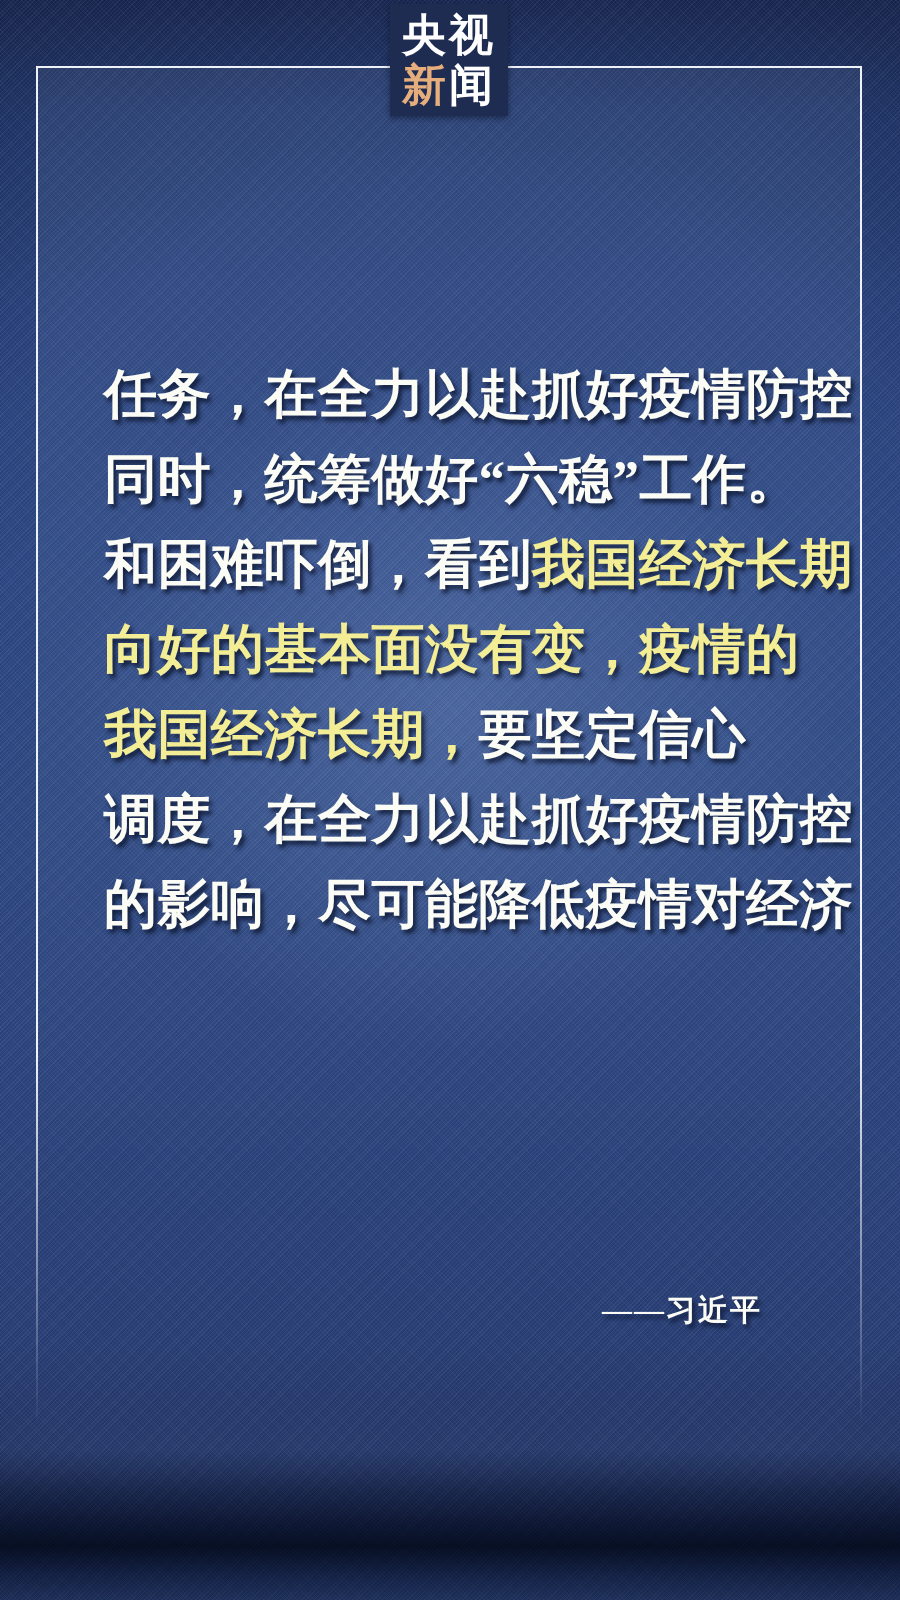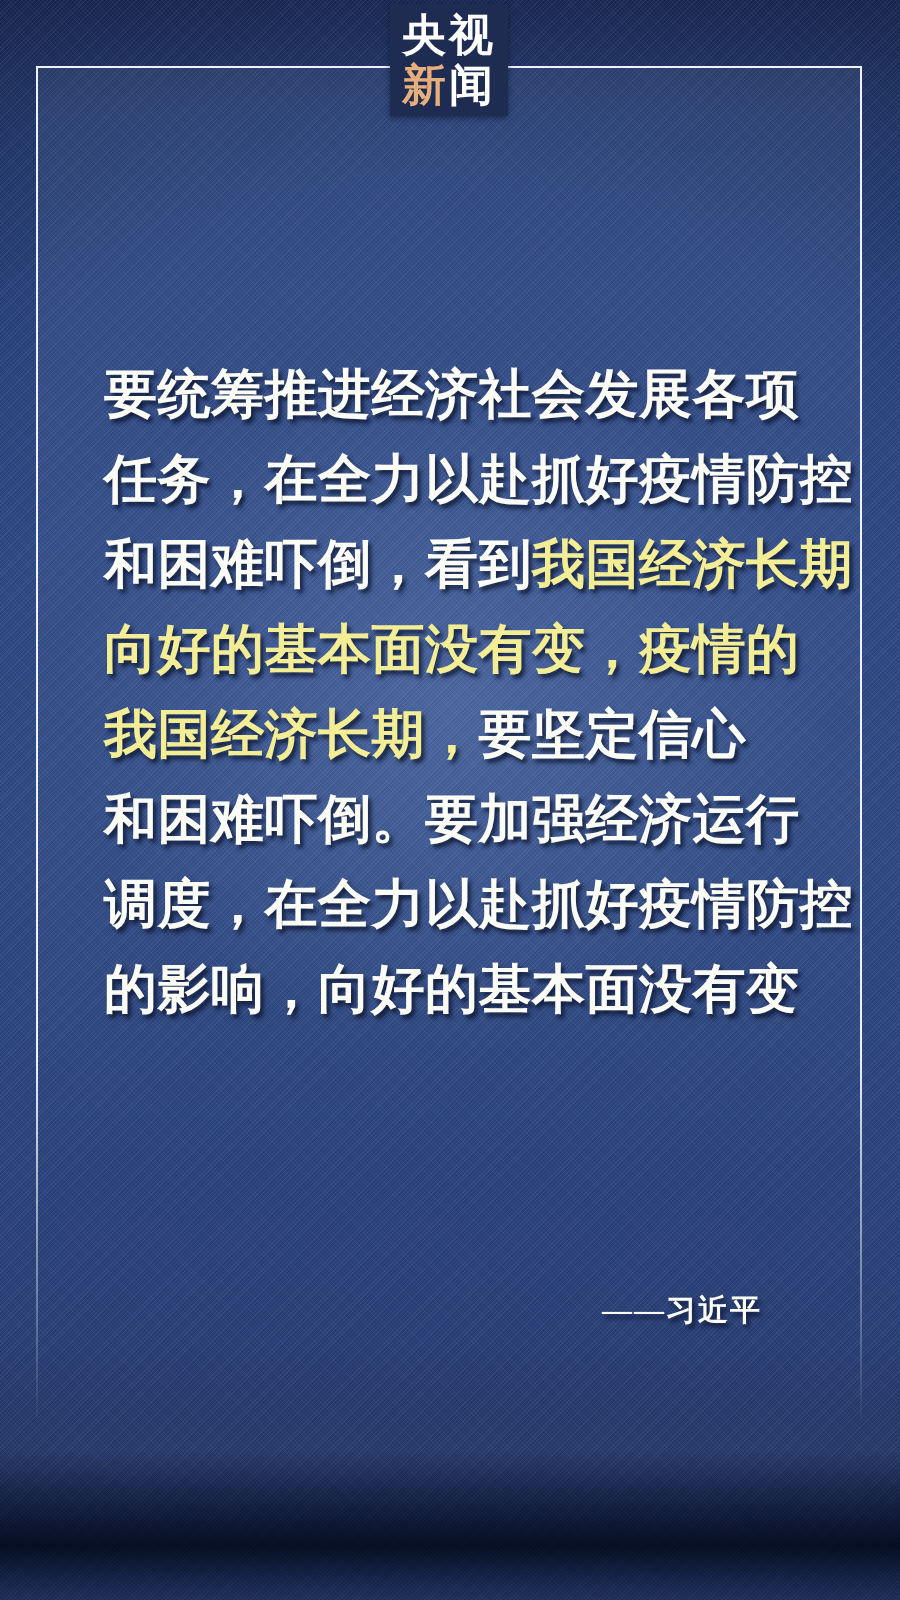--- a/index.html
+++ b/index.html
@@ -84,26 +84,25 @@
   <div class="bg"></div>
   <div class="texture"></div>
   <div class="frame"></div>
 
   <div class="badge">
     <div class="row">央视</div>
     <div class="row"><span class="accent">新</span><span>闻</span></div>
   </div>
 
   <div class="quote">
-      <div class="q-line"><span class="seg-white">要统筹推进经济社会发展各项</span></div>
       <div class="q-line"><span class="seg-white">任务，在全力以赴抓好疫情防控</span></div>
+      <div class="q-line"><span class="seg-white">同时，统筹做好“六稳”工作。</span></div>
       <div class="q-line"><span class="seg-white">和困难吓倒，看到</span><span class="seg-yellow">我国经济长期</span></div>
       <div class="q-line"><span class="seg-yellow">向好的基本面没有变，疫情的</span></div>
       <div class="q-line"><span class="seg-yellow">我国经济长期，</span><span class="seg-white">要坚定信心</span></div>
-      <div class="q-line"><span class="seg-white">和困难吓倒。要加强经济运行</span></div>
       <div class="q-line"><span class="seg-white">调度，在全力以赴抓好疫情防控</span></div>
-      <div class="q-line"><span class="seg-white">的影响，向好的基本面没有变</span></div>
+      <div class="q-line"><span class="seg-white">的影响，尽可能降低疫情对经济</span></div>
     </div>
 
   <div class="attribution">——习近平</div>
 
   <div class="fold"></div>
 </div>
 
 </body></html>

